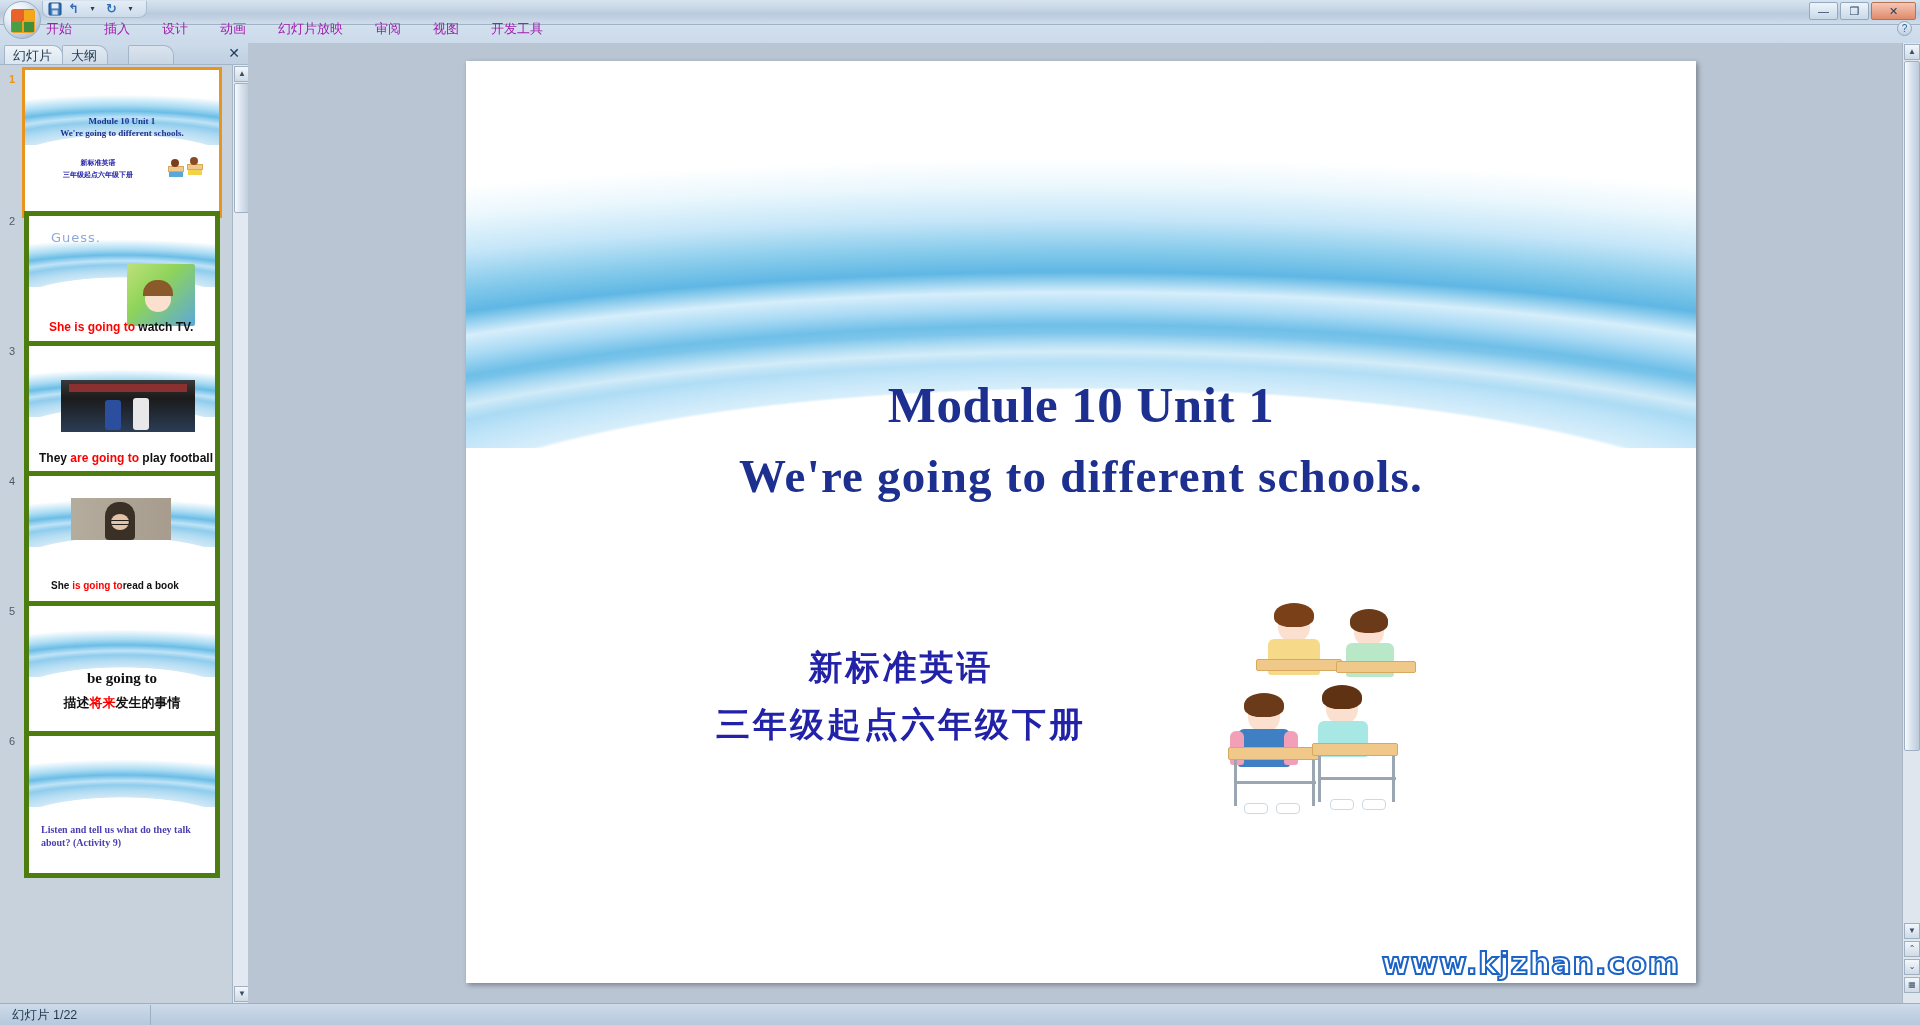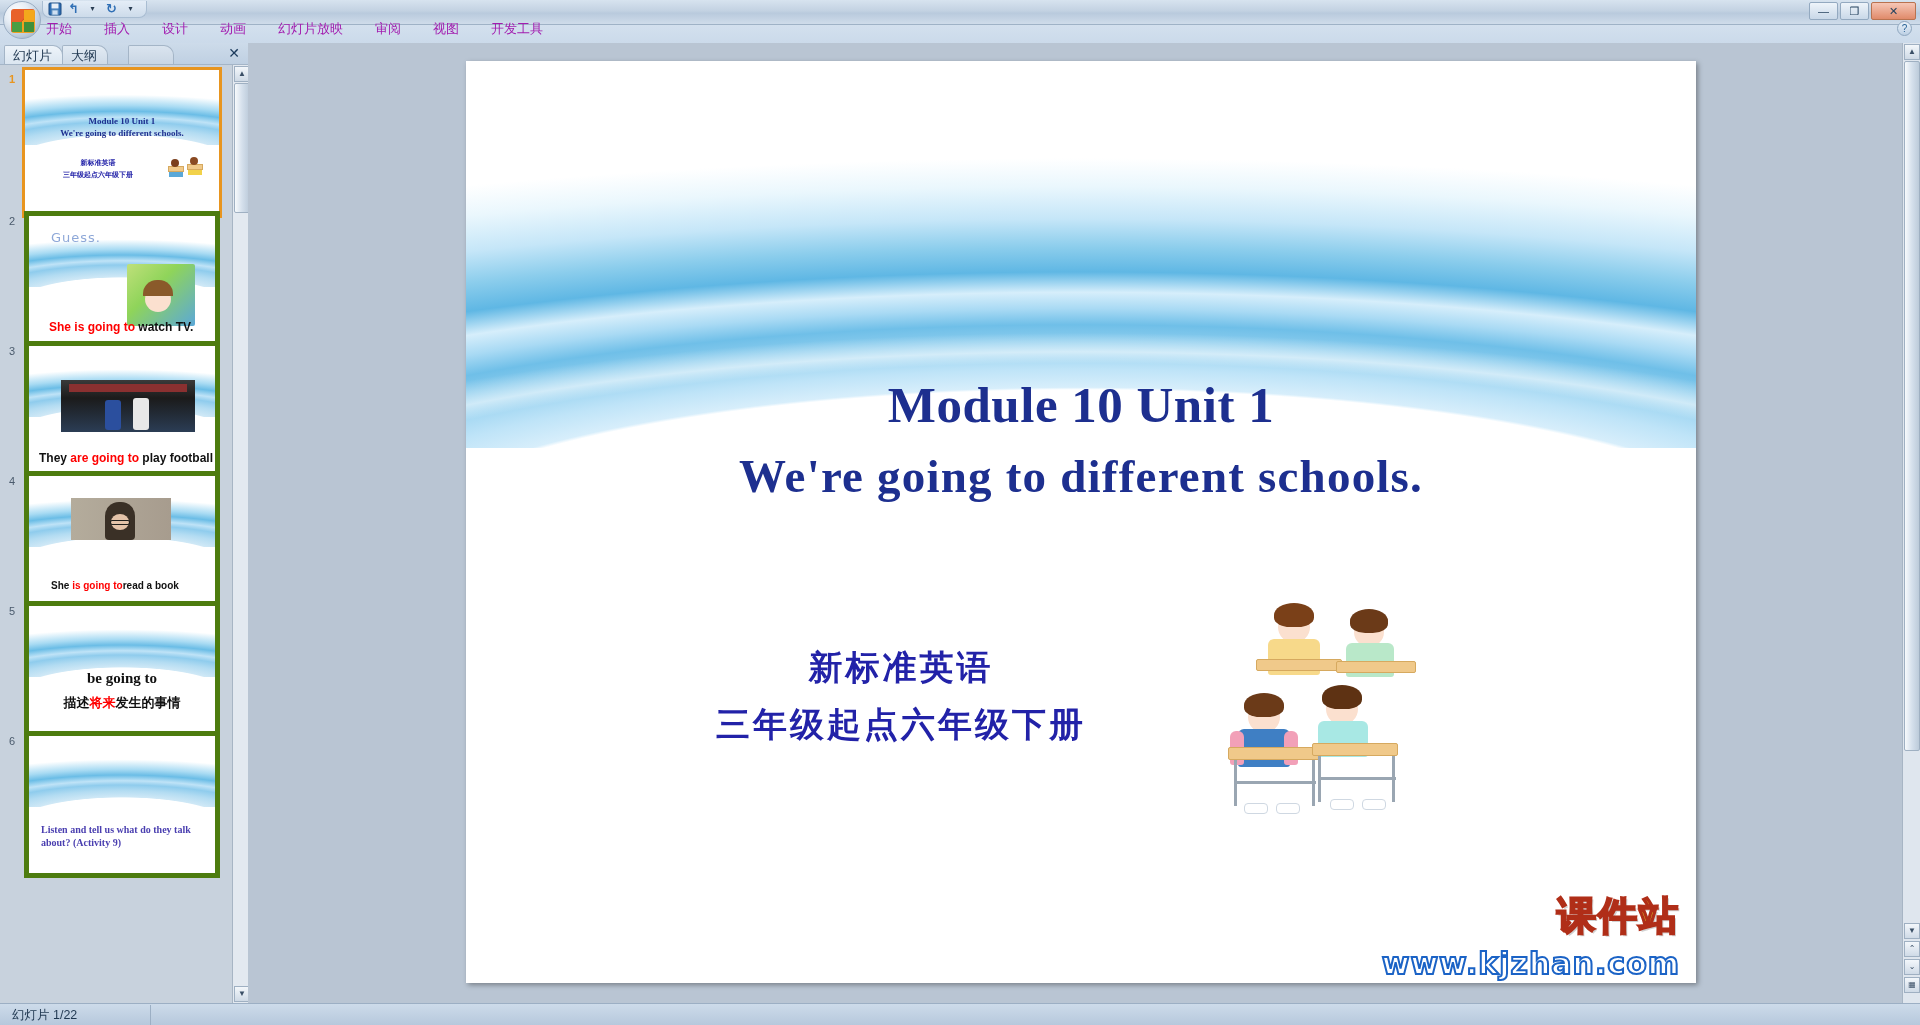--- a/index.html
+++ b/index.html
@@ -439,21 +439,20 @@
         <div class="desk-leg" style="left:166px;top:155px;width:3px;height:46px;"></div>
         <div class="desk-leg" style="left:8px;top:180px;width:82px;height:3px;"></div>
         <div class="desk-leg" style="left:92px;top:176px;width:78px;height:3px;"></div>
         <div class="kid-shoe" style="left:18px;top:202px;width:24px;height:11px;"></div>
         <div class="kid-shoe" style="left:50px;top:202px;width:24px;height:11px;"></div>
         <div class="kid-shoe" style="left:104px;top:198px;width:24px;height:11px;"></div>
         <div class="kid-shoe" style="left:136px;top:198px;width:24px;height:11px;"></div>
       </div>
 
       <div class="watermark">
-        <div class="wm-cn">课件站</div>
         <div class="wm-en">www.kjzhan.com</div>
       </div>
     </div>
   </div>
 
   <div class="vscroll">
     <div class="sb-btn" style="top:1px;">▲</div>
     <div class="sb-thumb" style="top:18px;height:690px;"></div>
     <div class="sb-btn" style="top:880px;">▼</div>
     <div class="sb-btn" style="top:898px;">⌃</div>

